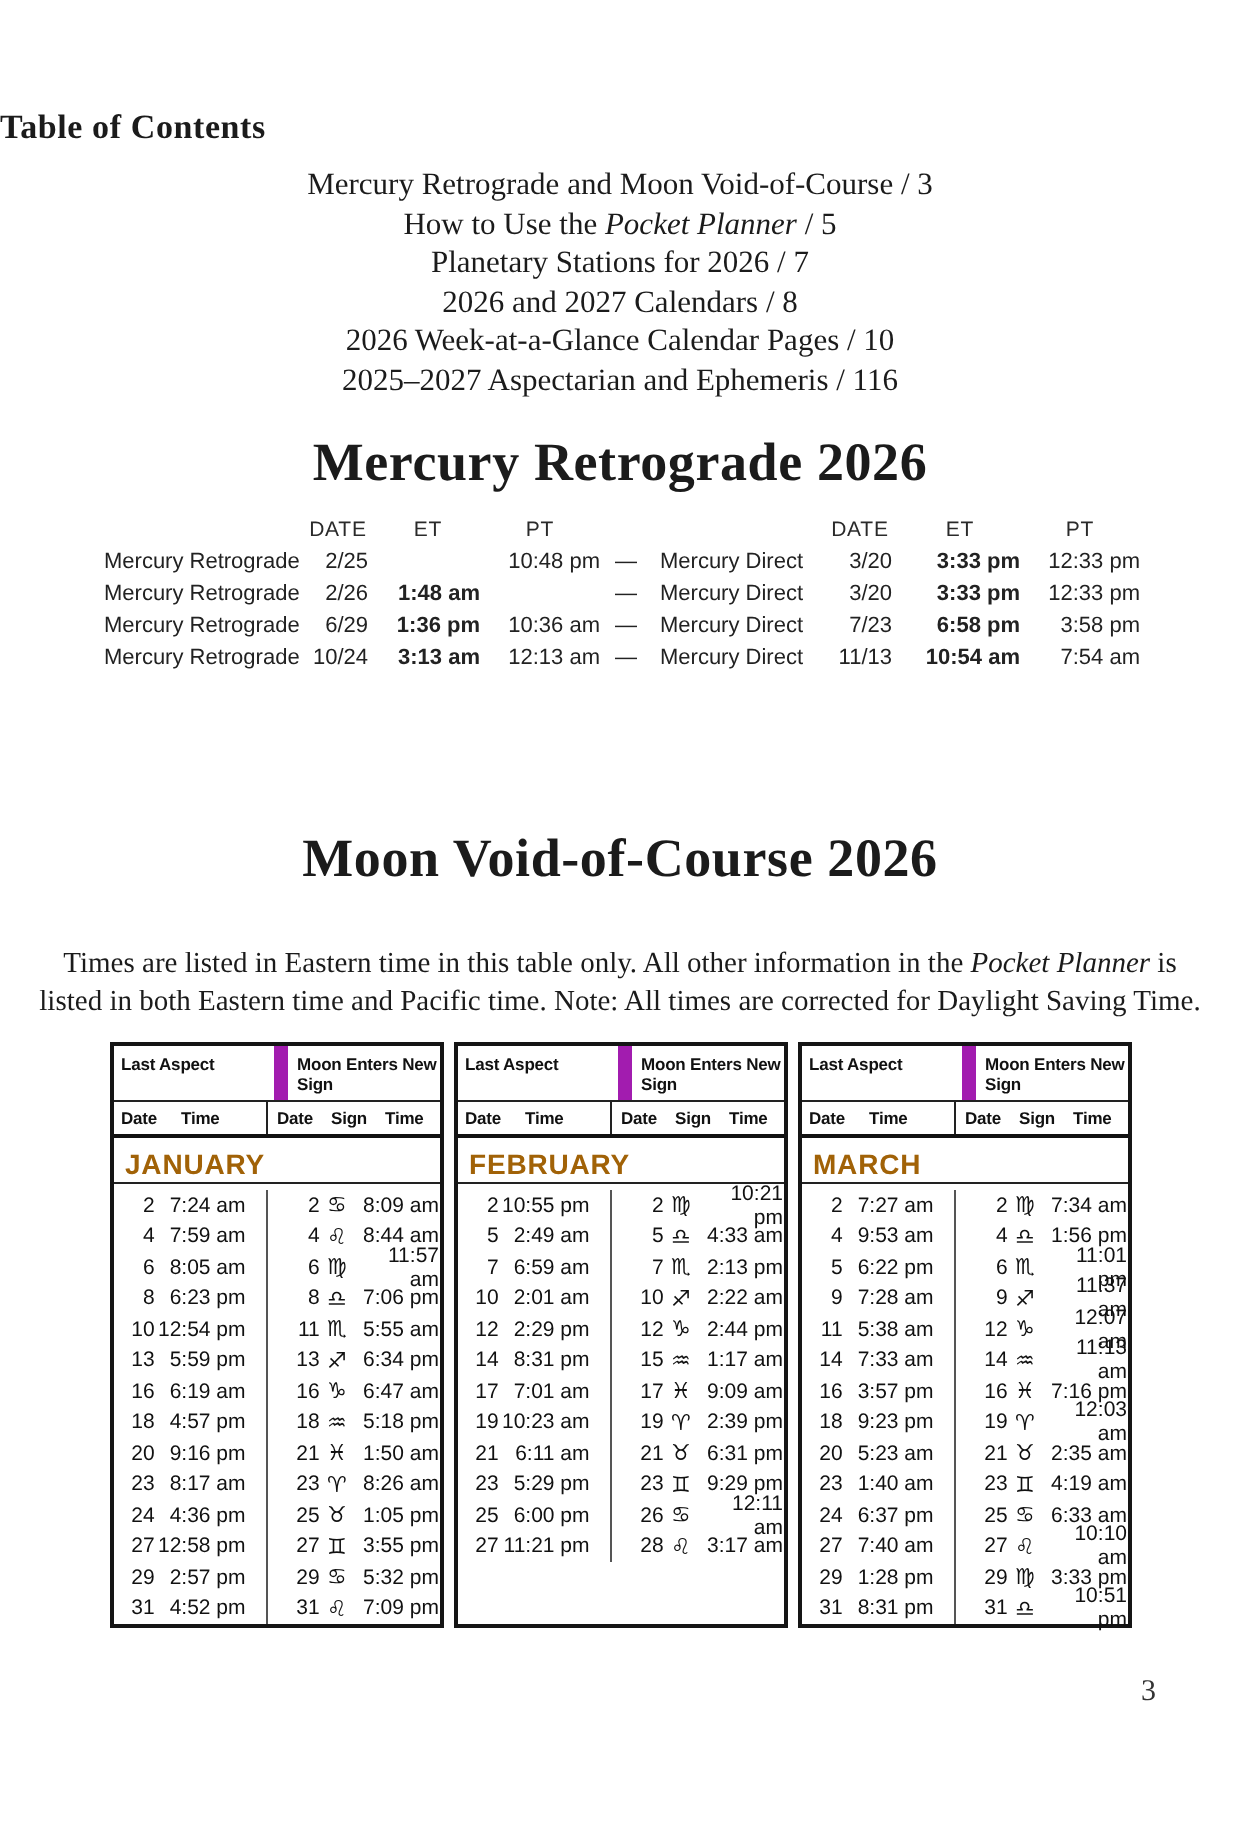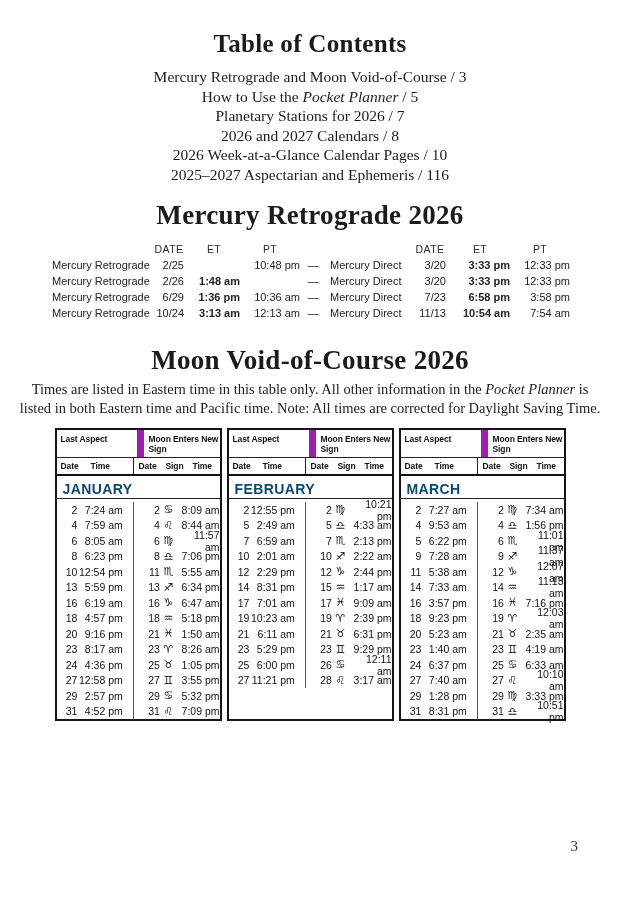--- a/index.html
+++ b/index.html
@@ -1,21 +1,21 @@
 <!DOCTYPE html>
 <html><head>
 <meta charset="utf-8">
 <style>
   html,body{margin:0;padding:0;background:#ffffff;}
   .page{
     width:620px;height:921px;position:relative;background:#fff;
     font-family:"Liberation Serif",serif;color:#1b1b1b;overflow:hidden;margin:0 auto;
   }
   
-  .toc-title{margin:0;padding-top:30px;text-align:center;font-size:25px;font-weight:bold;
+  .toc-title{margin:0;padding-top:54px;font-size:17px;font-weight:bold;
     font-family:"Liberation Serif",serif;letter-spacing:.3px;}
   .toc-list{margin-top:9px;text-align:center;}
   .toc-line{font-size:15.5px;line-height:19.5px;}
   .it{font-style:italic;}
   
   .sec-title{margin:0;text-align:center;font-size:27px;font-weight:bold;
     font-family:"Liberation Serif",serif;letter-spacing:.3px;}
   .merc-title{margin-top:16px;}
   .merc-table{width:524px;margin:9px auto 0;font-family:"Liberation Sans",sans-serif;
     font-size:11px;color:#222;}
@@ -23,35 +23,35 @@
     height:16px;align-items:center;}
   .merc-row .c-lbl{text-align:left;padding-left:4px;}
   .merc-row .c-date{text-align:right;padding-right:4px;}
   .merc-row .c-et{text-align:right;font-weight:bold;}
   .merc-row .c-pt{text-align:right;}
   .merc-row .c-dash{text-align:center;}
   .merc-head{font-size:10.5px;letter-spacing:.4px;color:#2a2a2a;height:17px;}
   .merc-head span{font-weight:normal;}
   .merc-head .c-date,.merc-head .c-et,.merc-head .c-pt{text-align:center !important;padding-right:0 !important;font-weight:normal;}
   
-  .moon-title{margin-top:24px;}
-  .moon-note{margin-top:4px;text-align:center;font-size:14.5px;line-height:19px;}
+  .moon-title{margin-top:77px;}
+  .moon-note{margin-top:28px;text-align:center;font-size:14.5px;line-height:19px;}
   .voc-wrap{margin-top:10px;display:flex;justify-content:center;gap:5px;
     font-family:"Liberation Sans",sans-serif;}
   .voc-panel{width:163px;border:2px solid #151515;background:#fff;display:flex;flex-direction:column;}
   .voc-h1,.voc-h2{display:flex;font-weight:bold;font-size:8.5px;letter-spacing:-0.1px;color:#111;}
   .voc-h1{border-bottom:1px solid #222;}
   .voc-h1 .l{width:76px;border-right:7px solid #a21caf;padding:4px 0 3px 4px;}
   .voc-h1 .r{flex:1;padding:4px 0 3px 5px;}
   .voc-h2{border-bottom:2px solid #111;}
   .voc-h2 .l{width:76px;border-right:1px solid #222;padding:3px 0 3px 4px;display:flex;}
   .voc-h2 .l .hd{width:30px;}
   .voc-h2 .r{flex:1;padding:3px 0 3px 5px;display:flex;}
   .voc-h2 .r .hd{width:27px;}
-  .voc-month{font-weight:bold;font-size:14px;letter-spacing:.4px;color:#0c4a6e;
+  .voc-month{font-weight:bold;font-size:14px;letter-spacing:.4px;color:#a16207;
     padding:5px 4px 1px 6px;border-bottom:1.5px solid #222;}
   .voc-data{flex:1;position:relative;padding-top:3px;}
   .voc-divider{position:absolute;left:76px;top:3px;width:1px;background:#555;}
   .voc-row{display:flex;height:15.5px;align-items:center;font-size:10.5px;color:#111;}
   .cell-d1{width:22px;text-align:right;}
   .cell-t1{width:48px;text-align:right;margin-right:18px;}
   .cell-d2{width:17px;text-align:right;margin-left:3px;}
   .cell-sign{width:18px;text-align:center;font-family:"DejaVu Sans",sans-serif;font-size:11px;line-height:1;}
   .cell-t2{width:45px;text-align:right;}
   
@@ -271,21 +271,21 @@
             <span class="hd">Date</span>
             <span class="hd">Sign</span>
             <span class="hd">Time</span>
           </span>
         </div>
         <div class="voc-month">FEBRUARY</div>
         <div class="voc-data">
           <div class="voc-divider" style="height: 186px;"></div>
           <div class="voc-row">
             <span class="cell-d1">2</span>
-            <span class="cell-t1">12:55 pm</span>
+            <span class="cell-t1">10:55 pm</span>
             <span class="cell-d2">2</span>
             <span class="cell-sign">♍</span>
             <span class="cell-t2">10:21 pm</span>
           </div>
           <div class="voc-row">
             <span class="cell-d1">5</span>
             <span class="cell-t1">2:49 am</span>
             <span class="cell-d2">5</span>
             <span class="cell-sign">♎</span>
             <span class="cell-t2">4:33 am</span>

